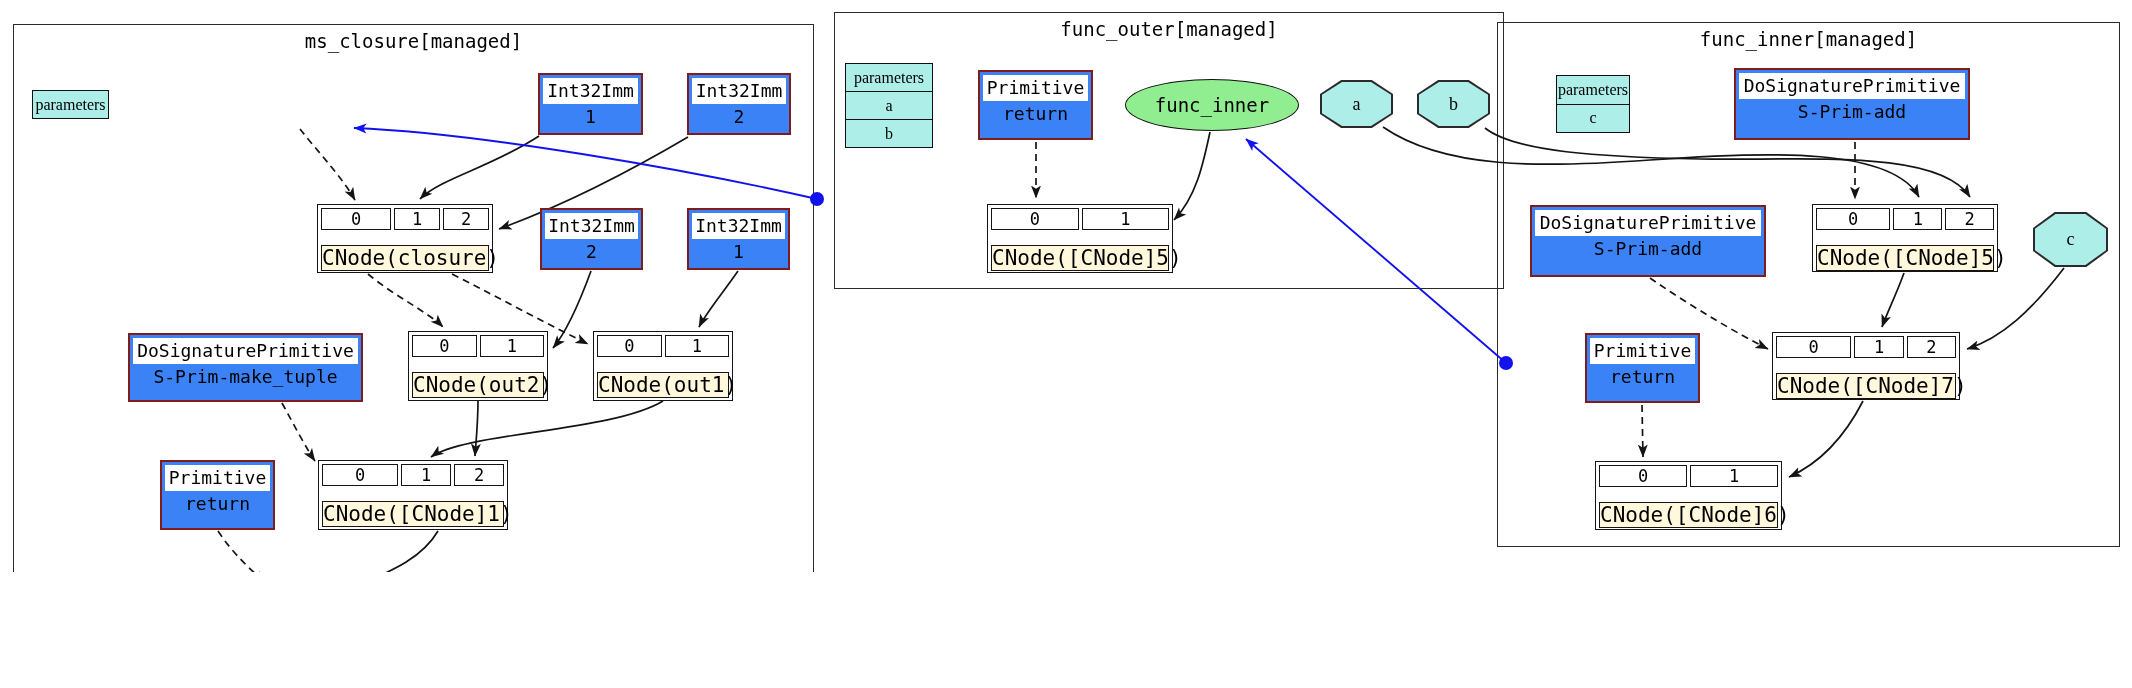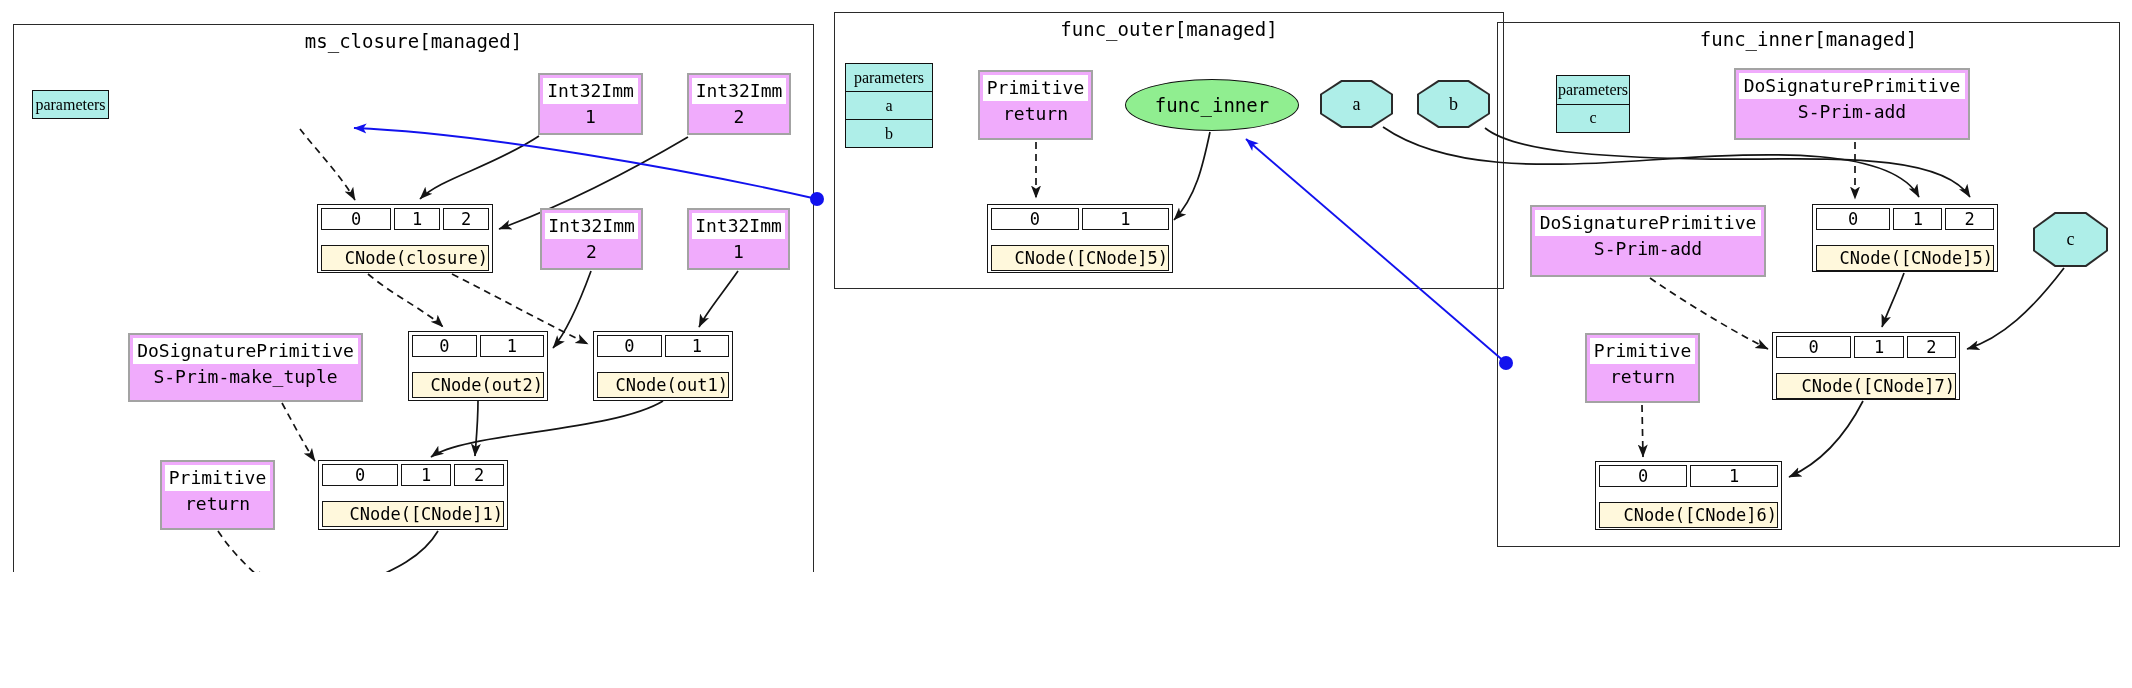--- a/index.html
+++ b/index.html
@@ -2,32 +2,32 @@
 <html><head>
 <meta charset="utf-8">
 <style>
   html,body{margin:0;padding:0;background:#ffffff;}
   #canvas{position:relative;width:2132px;height:572px;background:#ffffff;overflow:hidden;
           font-family:"DejaVu Sans Mono",monospace;}
   .cluster{position:absolute;border:1.5px solid #2a2a2a;background:transparent;}
   .cluster-title{position:absolute;left:0;top:5px;width:100%;text-align:center;
                  font-size:19px;color:#000;letter-spacing:0px;}
   
-  .vbox{position:absolute;border:2px solid #a3a3a3;background:#f0abfc;padding:3px;box-sizing:border-box;}
+  .vbox{position:absolute;border:2px solid #7f1d1d;background:#3b82f6;padding:3px;box-sizing:border-box;}
   .vbox .t{background:#ffffff;text-align:center;font-size:18px;line-height:26px;white-space:nowrap;}
   .vbox .v{background:transparent;text-align:center;font-size:18px;line-height:26px;white-space:nowrap;}
   
   .record{position:absolute;border:1.6px solid #141414;background:#ffffff;padding:3px;box-sizing:border-box;
           display:flex;flex-direction:column;}
   .ports{display:flex;gap:3px;flex:1;}
   .port{border:1.6px solid #141414;background:#ffffff;text-align:center;font-size:17px;
         display:flex;align-items:center;justify-content:center;box-sizing:border-box;}
   .p15{flex:1.55;} .p1{flex:1;}
-  .rlabel{margin-top:15px;border:1.6px solid #141414;background:#fff8dc;text-align:right;
-          font-size:17px;line-height:24px;white-space:nowrap;box-sizing:border-box;}
+  .rlabel{margin-top:15px;border:1.6px solid #141414;background:#fff8dc;text-align:left;
+          font-size:21px;line-height:24px;white-space:nowrap;box-sizing:border-box;}
   
   .ellipse{position:absolute;border:1.7px solid #101010;border-radius:50%;background:#90ee90;
            display:flex;align-items:center;justify-content:center;font-size:19px;box-sizing:border-box;}
   
   .ptable{position:absolute;border:1.5px solid #101010;background:#aeeee6;box-sizing:border-box;
           display:flex;flex-direction:column;}
   .prow{flex:1;display:flex;align-items:center;justify-content:center;
         font-family:"Liberation Serif",serif;font-size:16px;background:#aeeee8;}
   .prow + .prow{border-top:1.5px solid #101010;}
   

